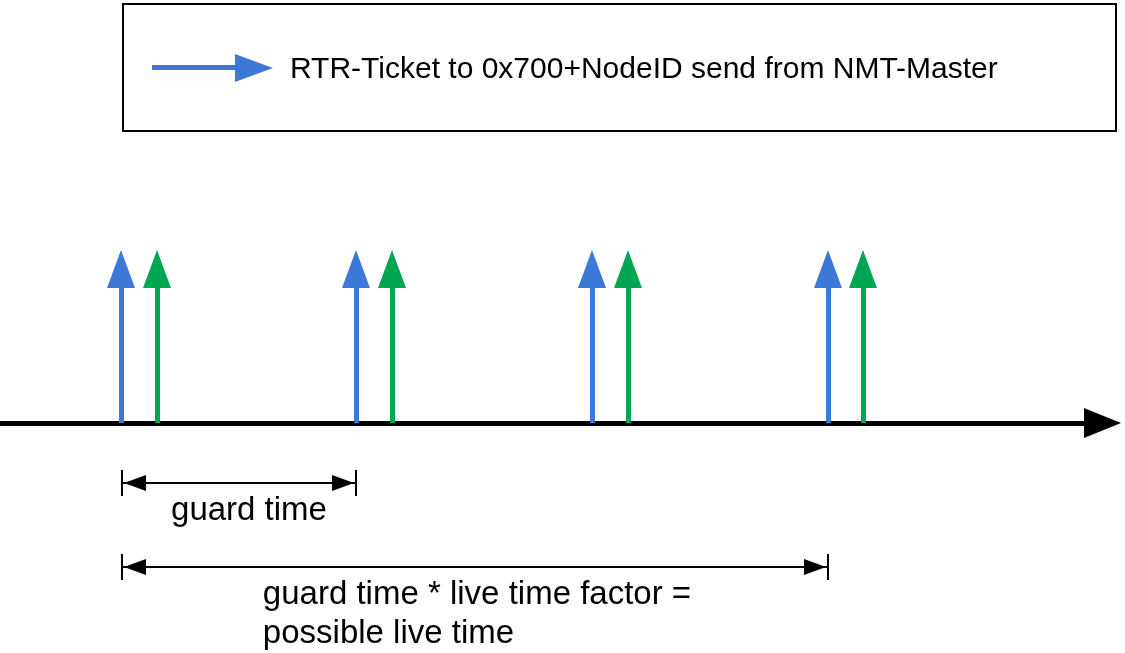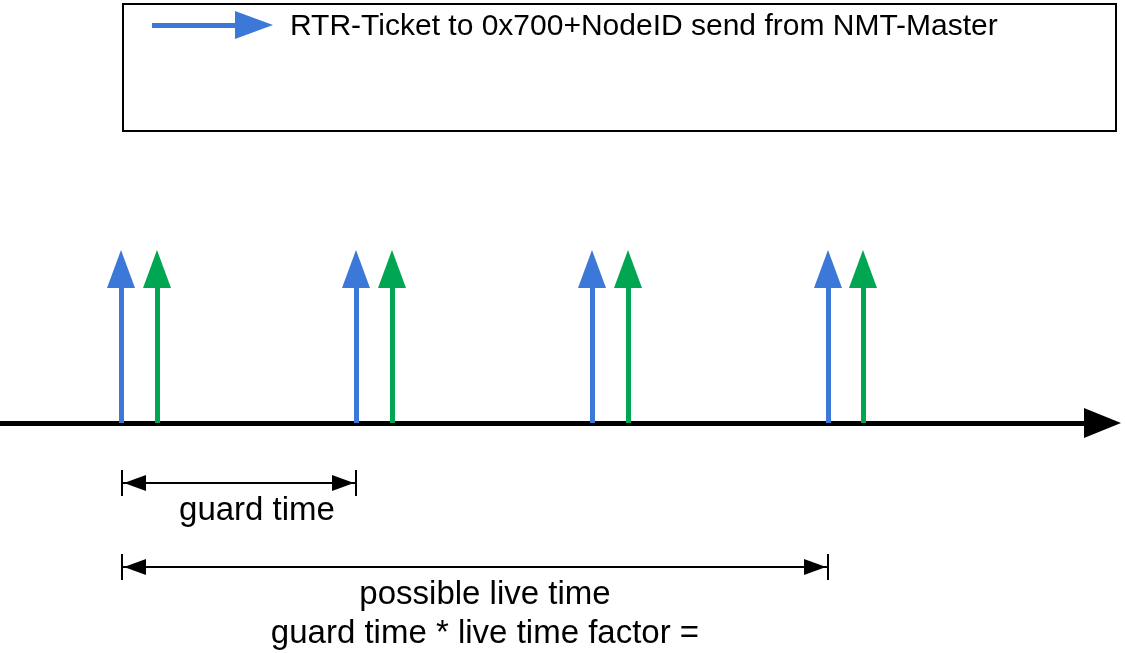--- a/index.html
+++ b/index.html
@@ -5,21 +5,21 @@
   html,body{margin:0;padding:0;background:#ffffff;}
   #canvas{
     position:relative;width:1125px;height:653px;background:#ffffff;
     font-family:"Liberation Sans",sans-serif;color:#000;overflow:hidden;
   }
 
   
   .legend{
     position:absolute;left:122px;top:3px;width:995px;height:129px;
     border:2px solid #000;background:#fff;box-sizing:border-box;
-    display:flex;flex-direction:column;gap:15px;
+    display:flex;flex-direction:column;justify-content:center;gap:15px;
   }
   .legend-row{display:flex;align-items:center;height:40px;padding-left:28px;}
   .legend-arrow{display:flex;align-items:center;width:121px;flex:0 0 auto;}
   .legend-arrow .shaft{height:5px;width:83px;}
   .legend-arrow .head{
     width:0;height:0;
     border-top:14px solid transparent;border-bottom:14px solid transparent;
     border-left:38px solid #000;
   }
   .legend-label{margin-left:17px;font-size:30px;line-height:1;white-space:nowrap;}
@@ -46,21 +46,21 @@
   .measure .tick{position:absolute;top:0;width:2px;height:26px;background:#000;}
   .measure .tick.left{left:0;}
   .measure .tick.right{right:0;}
   .measure .head{position:absolute;top:5px;width:0;height:0;
     border-top:8px solid transparent;border-bottom:8px solid transparent;}
   .measure .head.left{left:3px;border-right:22px solid #000;}
   .measure .head.right{right:3px;border-left:22px solid #000;}
 
   .measure-label{
     position:absolute;transform:translateX(-50%);
-    font-size:33px;line-height:39px;text-align:center;white-space:nowrap;margin-left:8px;
+    font-size:33px;line-height:39px;text-align:left;white-space:nowrap;
   }
 </style>
 </head>
 <body>
 
 <div id="canvas">
 
   <div class="legend">
     <div class="legend-row">
       <span class="legend-arrow">
@@ -119,17 +119,17 @@
   <div class="measure-label" style="left:249px;top:489px;">guard time</div>
 
   <div class="measure" style="top: 554px; left: 121px; width: 708px;">
     <span class="tick left"></span>
     <span class="tick right"></span>
     <span class="line"></span>
     <span class="head left"></span>
     <span class="head right"></span>
   </div>
   <div class="measure-label" style="left:477px;top:573px;">
+    <div>guard time * live time factor =</div>
     <div>possible live time</div>
-    <div>guard time * live time factor =</div>
   </div>
 
 </div>
 
 </body></html>

